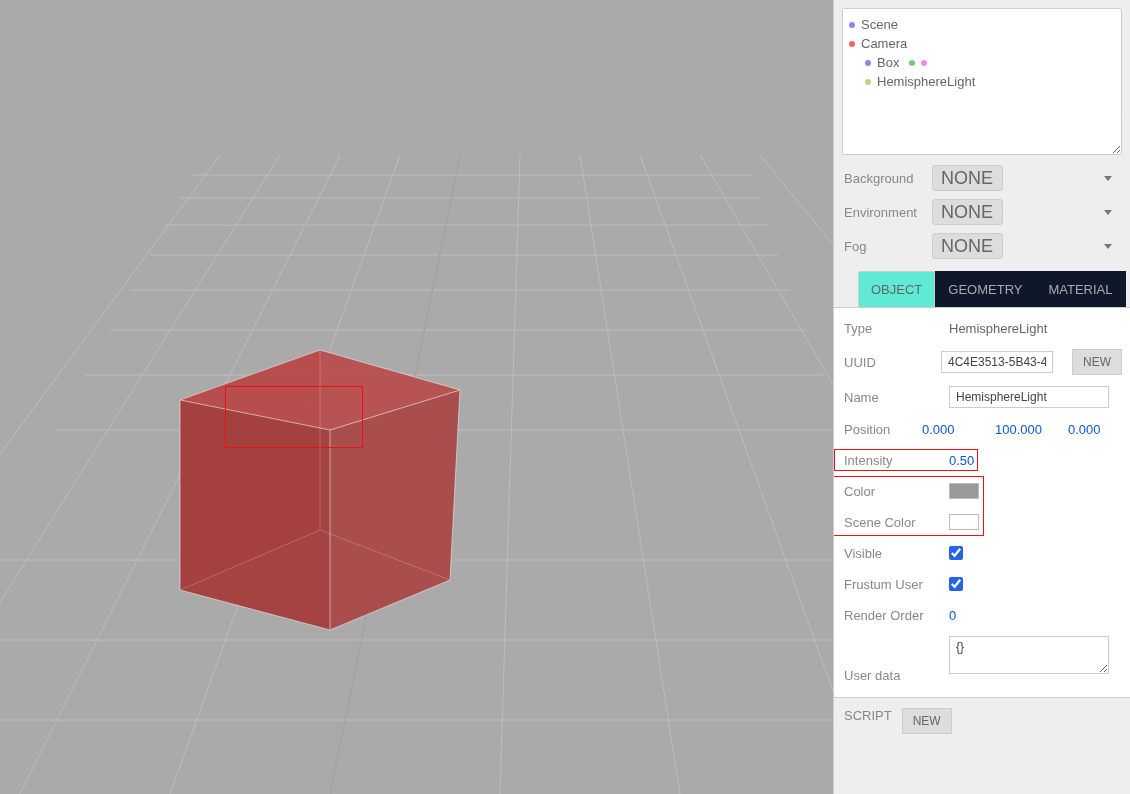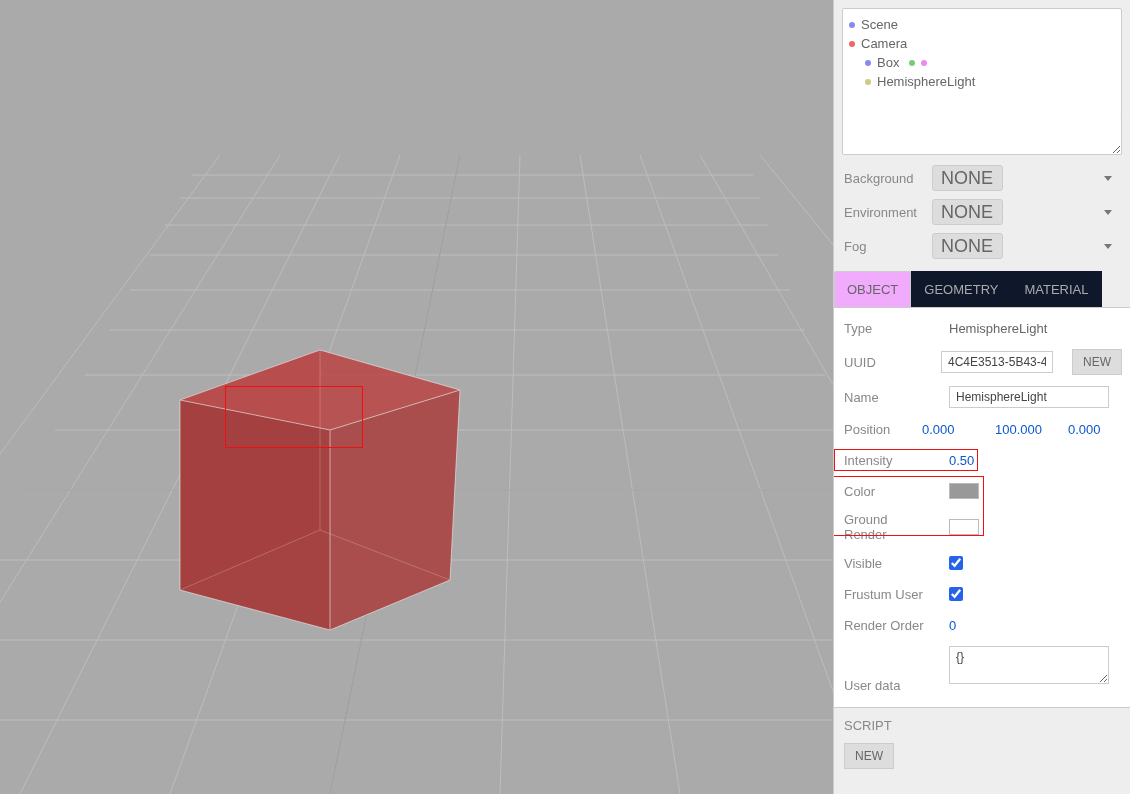--- a/index.html
+++ b/index.html
@@ -15,34 +15,34 @@
   .indent1 { padding-left:16px;}
   .topgap { height:38px; background:#fff; border:1px solid #ccc; border-top:none; border-bottom-left-radius:2px; border-bottom-right-radius:2px; margin-top:-1px; resize:both; overflow:auto;}
   .panel-rows { padding:10px 8px 6px 10px; display:flex; flex-direction:column; gap:8px;}
   .row { display:flex; align-items:center; gap:8px; }
   .row-label { width:80px; color:#888; }
   .select { flex:1; height:26px; background:#ddd; border:1px solid #ccc; border-radius:3px; color:#666; padding:0 8px; font-size:18px; appearance:none; -webkit-appearance:none; position:relative;}
   .select-wrap { position:relative; flex:1; }
   .select-wrap::after { content:""; position:absolute; right:10px; top:11px; width:0; height:0; border-left:4px solid transparent; border-right:4px solid transparent; border-top:5px solid #777; pointer-events:none;}
   .tabs { display:flex; border-bottom:1px solid #ccc; margin-top:6px;}
   .tab { padding:10px 12px; color:#aaa; cursor:pointer; border:1px solid transparent; border-bottom:none; background:#0f172a;}
-  .tab.active { background:#f0abfc; border-color:#ccc; color:#666; border-top-left-radius:2px; border-top-right-radius:2px;}
+  .tab.active { background:#5eead4; border-color:#ccc; color:#666; border-top-left-radius:2px; border-top-right-radius:2px;margin-left:24px;}
   .props { background:#fff; padding:10px 8px 14px 10px; display:flex; flex-direction:column; gap:11px; border-bottom:1px solid #ccc;}
   .prow { display:flex; align-items:center; gap:19px; min-height:20px;}
   .plabel { width:86px; color:#888;}
   .pval { color:#666;}
   .num { color:#0b57d0; width:54px; border:none; background:transparent; font-size:13px; padding:0;}
   .num.small { width:40px;}
   .text-input { border:1px solid #ccc; padding:3px 6px; font-size:12px; width:160px; color:#444;}
   .uuid-input { border:1px solid #ccc; padding:3px 6px; font-size:12px; width:112px; color:#444;}
   .btn { background:#ddd; border:1px solid #ccc; border-radius:0; padding:5px 10px; color:#666; cursor:pointer; font-size:12px;}
   .swatch { width:30px; height:16px; border:1px solid #bbb; display:inline-block; cursor:pointer;}
   .chk { width:14px; height:14px; accent-color:#2563eb;}
   .textarea { width:160px; height:38px; border:1px solid #ccc; resize:both; font-size:12px; padding:3px 6px; color:#444; font-family:Arial;}
-  .script-sec { padding:10px; display:flex; flex-direction:column; gap:10px;}
+  .script-sec { padding:10px; display:flex; flex-direction:row; gap:10px;}
   .highlight { position:absolute; border:1.5px solid #e11; pointer-events:none; z-index:50;}
 </style>
 </head>
 <body>
 
 <div class="app">
 
   <div class="viewport">
     <svg width="833" height="794" viewBox="0 0 833 794">
 
@@ -182,21 +182,21 @@
       </div>
       <div class="prow">
         <span class="plabel">Intensity</span>
         <input class="num small" value="0.50" style="">
       </div>
       <div class="prow">
         <span class="plabel">Color</span>
         <span class="swatch" style="background:#999"></span>
       </div>
       <div class="prow">
-        <span class="plabel">Ground Render</span>
+        <span class="plabel">Scene Color</span>
         <span class="swatch" style="background:#fff"></span>
       </div>
       <div class="prow">
         <span class="plabel">Visible</span>
         <input type="checkbox" class="chk" checked="" style="">
       </div>
       <div class="prow">
         <span class="plabel">Frustum User</span>
         <input type="checkbox" class="chk" checked="" style="">
       </div>

